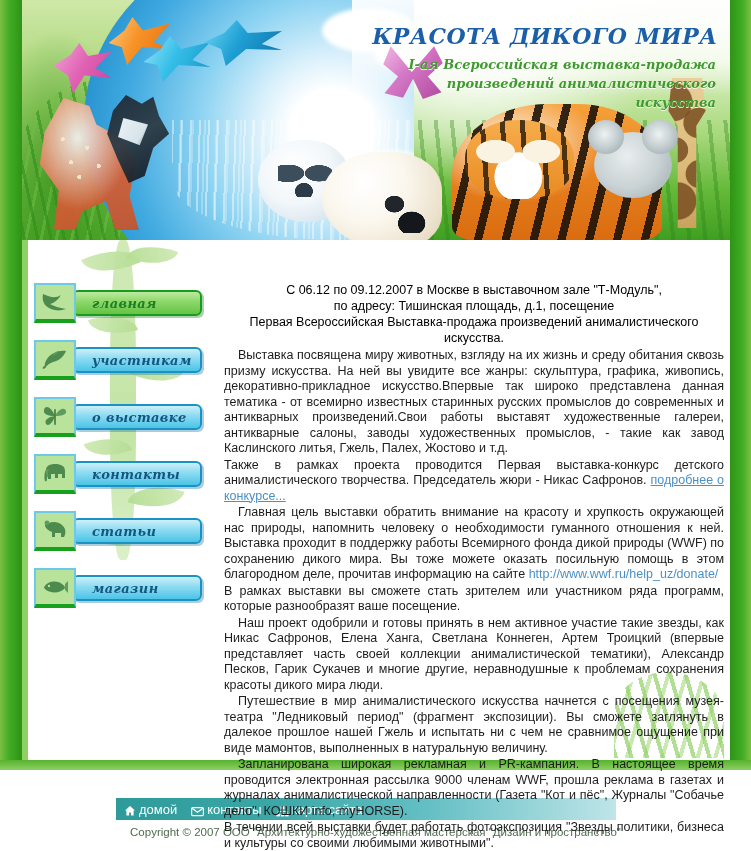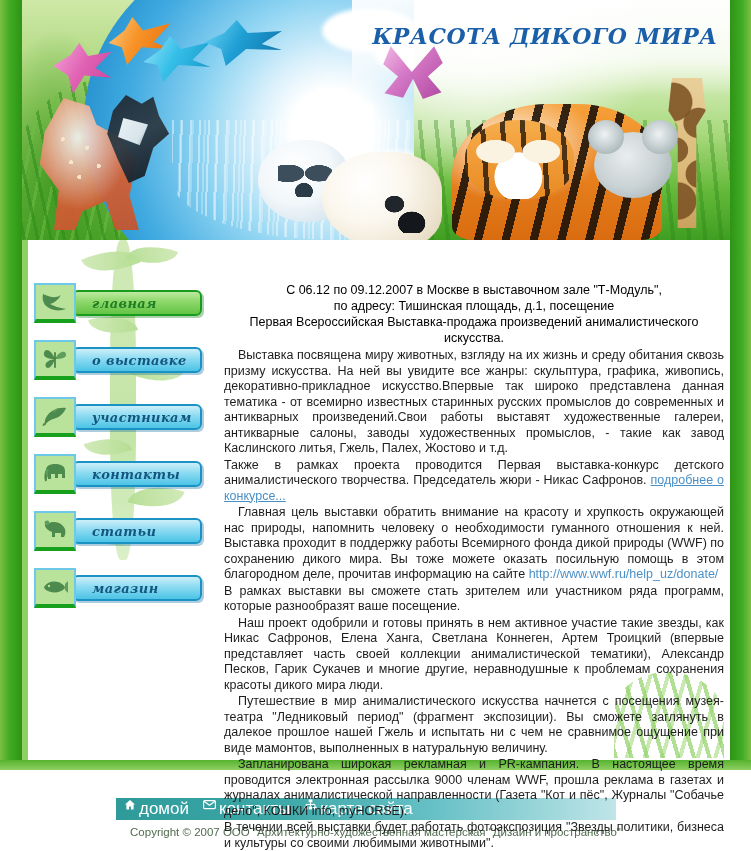--- a/index.html
+++ b/index.html
@@ -449,24 +449,24 @@
     left: 116px; top: 798px;
     width: 500px; height: 22px;
     background: linear-gradient(to right, #2f9a9a 0%, #3aa6a6 30%, #63bfc4 62%, #bfe5e8 100%);
     display: flex;
     align-items: center;
     padding-left: 8px;
     gap: 14px;
   }
   .footer-link {
     display: flex;
-    align-items: flex-start;
+    align-items: flex-end;
     gap: 3px;
     color: #ffffff;
-    font-size: 17px;
+    font-size: 13px;
     text-decoration: none;
     cursor: pointer;
   }
   .footer-link svg { display: block; }
   .copyright {
     position: absolute;
     left: 0; top: 826px;
     width: 751px;
     text-align: center;
     font-size: 11.5px;
@@ -503,20 +503,24 @@
     <div class="animal a-seal"></div>
     <div class="animal a-polar"></div>
     <div class="animal a-butterfly"></div>
     <div class="animal a-tiger"></div>
     <div class="animal a-koala"></div>
     <div class="animal a-giraffe"></div>
   </div>
 
   <div class="title-block">
     <div class="site-title">КРАСОТА ДИКОГО МИРА</div>
+    <div class="site-sub">
+      <div>I-ая Всероссийская выставка-продажа</div>
+      <div>произведений анималистического искусства</div>
+    </div>
   </div>
 
   <div class="content">
     <div class="content-inner">
 
       <div class="vine"></div>
       <div class="leaf l1"></div>
       <div class="leaf l2"></div>
       <div class="leaf l3"></div>
       <div class="leaf l4"></div>
@@ -532,37 +536,37 @@
             <svg width="28" height="24" viewBox="0 0 28 24">
               <path d="M2 4 C9 7 14 9 20 5 C17 10 13 13 9 14 C13 16 18 18 25 19 C17 22 9 20 4 15 C2 12 1 8 2 4 Z" fill="#4d8a4d"></path>
             </svg>
           </span>
           <span class="menu-pill green">главная</span>
         </div>
 
         <div class="menu-item">
           <span class="menu-icon">
             <svg width="28" height="24" viewBox="0 0 28 24">
+              <path d="M25 4 C18 3 10 6 6 12 C4 15 3 18 4 21 C6 18 9 16 12 15 C17 14 22 11 25 4 Z" fill="#4d8a4d"></path>
+              <path d="M12 8 C14 5 16 4 18 4 C16 6 14 8 12 9 Z" fill="#5f9d5f"></path>
+              <path d="M4 19 C2 19 1 21 2 22 C3 22 4 21 5 20 Z" fill="#4d8a4d"></path>
+            </svg>
+          </span>
+          <span class="menu-pill blue">участникам</span>
+        </div>
+
+        <div class="menu-item">
+          <span class="menu-icon">
+            <svg width="28" height="24" viewBox="0 0 28 24">
               <path d="M14 12 C10 2 4 1 3 6 C2 10 7 12 14 12 C7 13 3 16 5 20 C8 23 12 18 14 12 Z" fill="#4d8a4d"></path>
               <path d="M14 12 C18 4 24 3 25 7 C26 11 20 12 14 12 Z" fill="#5f9d5f"></path>
               <rect x="13.2" y="5" width="1.6" height="16" rx=".8" fill="#3d7a3d"></rect>
             </svg>
           </span>
           <span class="menu-pill blue">о выставке</span>
-        </div>
-
-        <div class="menu-item">
-          <span class="menu-icon">
-            <svg width="28" height="24" viewBox="0 0 28 24">
-              <path d="M25 4 C18 3 10 6 6 12 C4 15 3 18 4 21 C6 18 9 16 12 15 C17 14 22 11 25 4 Z" fill="#4d8a4d"></path>
-              <path d="M12 8 C14 5 16 4 18 4 C16 6 14 8 12 9 Z" fill="#5f9d5f"></path>
-              <path d="M4 19 C2 19 1 21 2 22 C3 22 4 21 5 20 Z" fill="#4d8a4d"></path>
-            </svg>
-          </span>
-          <span class="menu-pill blue">участникам</span>
         </div>
 
         <div class="menu-item">
           <span class="menu-icon">
             <svg width="28" height="24" viewBox="0 0 28 24">
               <path d="M5 9 C5 5 9 3 14 3 C20 3 24 5 24 10 L24 17 L21 17 L21 13 L17 13 L17 17 L14 17 L14 13 L10 13 L10 18 L7 18 L7 12 C6 11 5 10 5 9 Z" fill="#4d8a4d"></path>
               <path d="M6 8 C4 9 3 12 4 15 C5 17 7 17 7 15 C7 12 7 10 8 9 Z" fill="#5f9d5f"></path>
               <path d="M5 11 C3 13 3 17 4 20 C5 21 6 20 6 18 C6 15 5 13 5 11 Z" fill="#4d8a4d"></path>
             </svg>
           </span>

